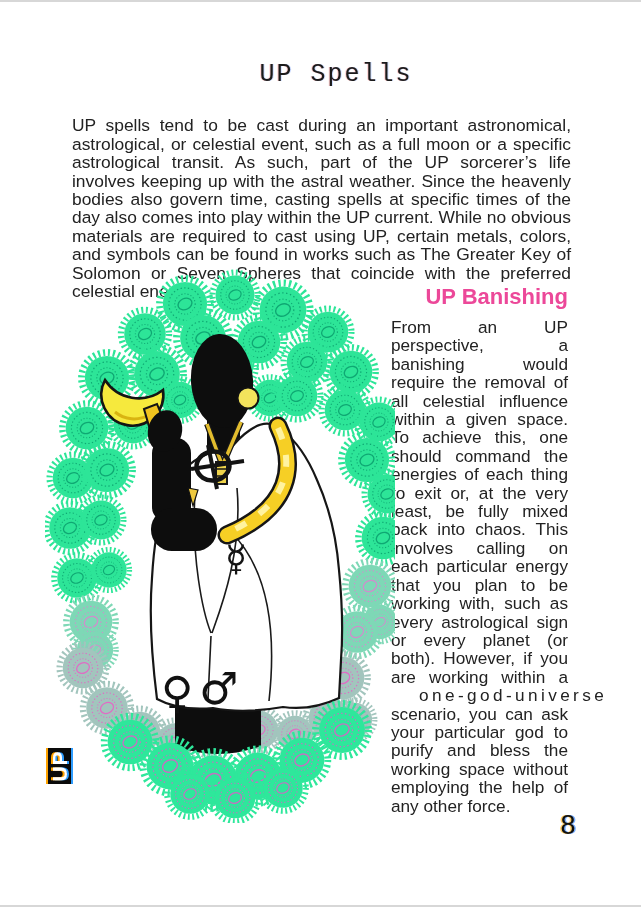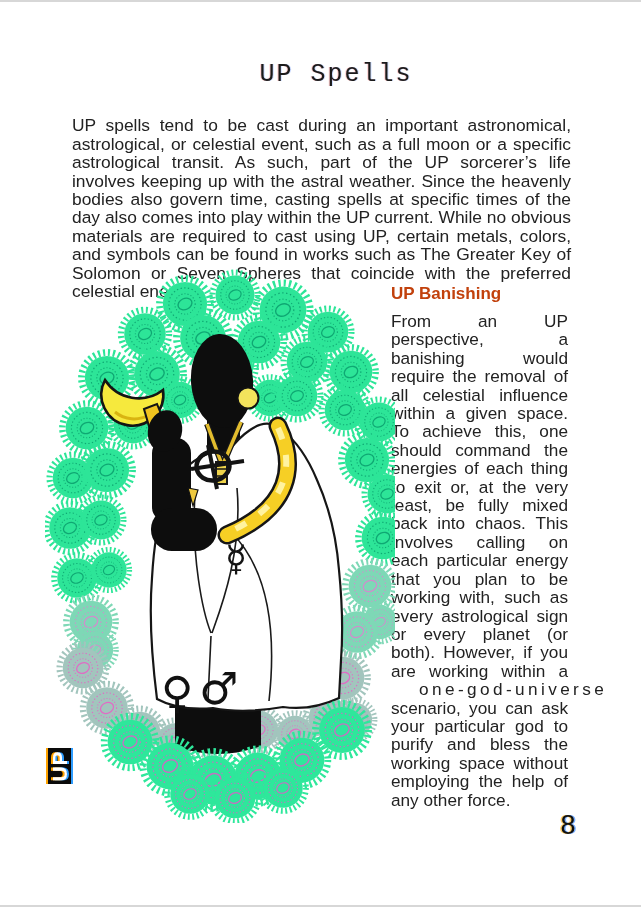--- a/index.html
+++ b/index.html
@@ -10,21 +10,21 @@
 
   #title{position:absolute;left:86px;top:60px;width:500px;text-align:center;
          font-family:"Liberation Mono","DejaVu Sans Mono",monospace;
          font-size:25px;letter-spacing:2px;color:#1b1b1b;
          text-shadow:-1px 0 rgba(255,60,60,.25),1px 0 rgba(60,120,255,.25);}
 
   #intro{position:absolute;left:72px;top:99px;width:499px;
          font-size:17.4px;line-height:18.4px;text-align:justify;color:#222;}
 
   #rightcol{position:absolute;left:391px;top:284px;width:177px;}
-  #rightcol h2{margin:0 0 8px 0;font-size:17px;font-weight:bold;text-align:left;color:#c2410c;}
+  #rightcol h2{margin:0 0 8px 0;font-size:22px;font-weight:bold;text-align:right;color:#ec4899;}
   #rightcol p{margin:0;font-size:17.2px;line-height:18.4px;text-align:justify;color:#222;}
   .spaced{letter-spacing:3.4px;white-space:nowrap;margin-left:28px;}
 
   #figurebox{position:absolute;left:45px;top:268px;width:350px;height:555px;}
 
   
   .fg{--f:#2de598;--l:#0fa873;}
   .fgp{--f:#2ee79b;--l:#c76fc2;}
   .fm{--f:#7ed8b6;--l:#cf8ecc;}
   .fp{--f:#a2c5bd;--l:#e06cc5;}

